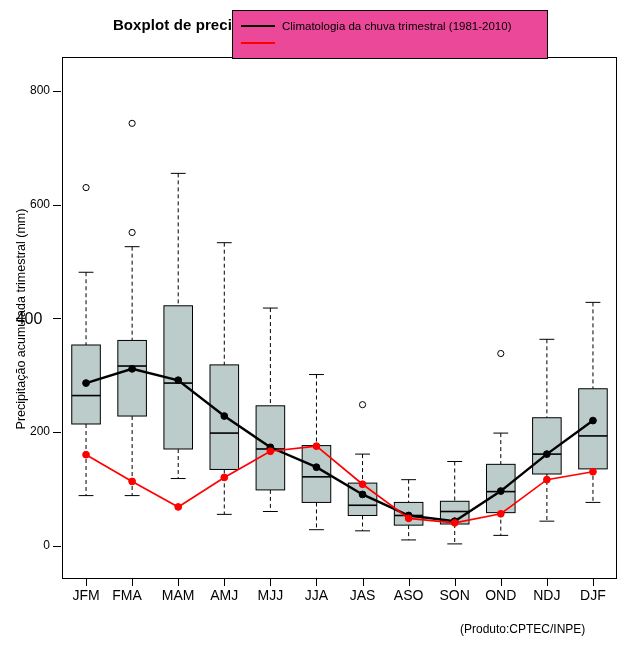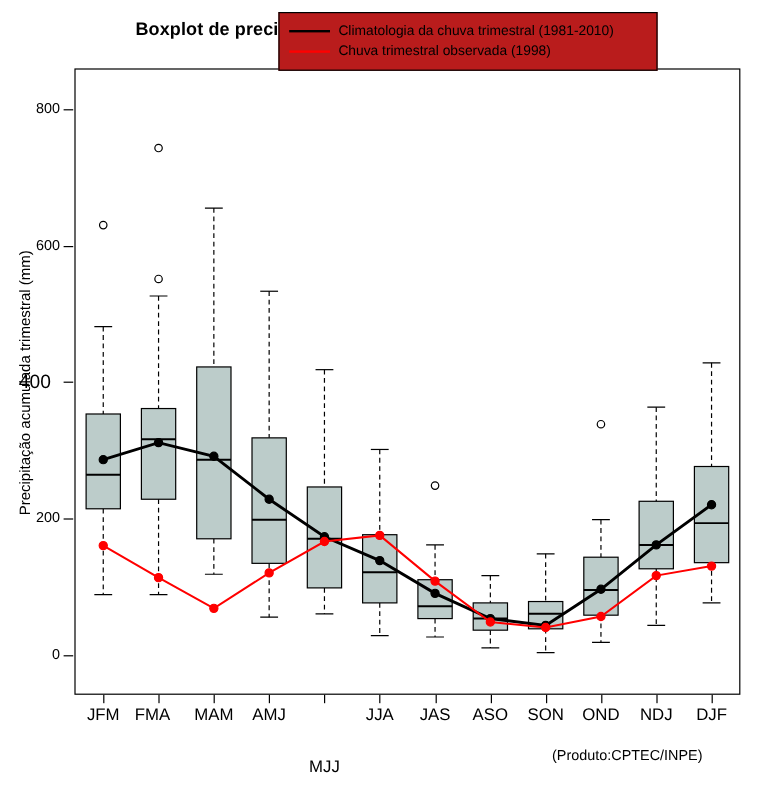--- a/index.html
+++ b/index.html
@@ -85,21 +85,21 @@
     top: 579px;
     width: 1px;
     height: 7px;
     background: #000;
   }
   #legend {
     position: absolute;
     left: 232px;
     top: 10px;
     width: 316px;
-    background: #b91c1c;
+    background: #ec4899;
     border: 1px solid #000000;
     box-sizing: border-box;
     padding: 6px 23px 7px 8px;
   }
   .legend-row {
     display: flex;
     align-items: center;
     height: 17px;
   }
   .legend-line {
@@ -140,21 +140,21 @@
       <div style="position: absolute; left: 8px; top: 83.0984px; width: 42px; text-align: right; font-size: 12px;">800</div>
       <div class="ytick-mark" style="top: 91.0984px;"></div>
       <div class="xtick-label" style="left: 63.0417px;">JFM</div>
       <div class="xtick-mark" style="left: 86.0417px;"></div>
       <div class="xtick-label" style="left: 104px; text-align: center;">FMA</div>
       <div class="xtick-mark" style="left: 132.125px;"></div>
       <div class="xtick-label" style="left: 155.208px;">MAM</div>
       <div class="xtick-mark" style="left: 178.208px;"></div>
       <div class="xtick-label" style="left: 201.292px;">AMJ</div>
       <div class="xtick-mark" style="left: 224.292px;"></div>
-      <div class="xtick-label" style="left: 247.375px; margin-top: 43px;">MJJ</div>
+      <div class="xtick-label" style="left: 247.375px;">MJJ</div>
       <div class="xtick-mark" style="left: 270.375px;"></div>
       <div class="xtick-label" style="left: 293.458px;">JJA</div>
       <div class="xtick-mark" style="left: 316.458px;"></div>
       <div class="xtick-label" style="left: 339.542px;">JAS</div>
       <div class="xtick-mark" style="left: 362.542px;"></div>
       <div class="xtick-label" style="left: 385.625px;">ASO</div>
       <div class="xtick-mark" style="left: 408.625px;"></div>
       <div class="xtick-label" style="left: 431.708px;">SON</div>
       <div class="xtick-mark" style="left: 454.708px;"></div>
       <div class="xtick-label" style="left: 477.792px;">OND</div>
@@ -297,17 +297,16 @@
       </svg>
   </div>
 
   <div id="legend">
     <div class="legend-row">
       <span class="legend-line" style="border-top-color:#000000;"></span>
       <span class="legend-text">Climatologia da chuva trimestral (1981-2010)</span>
     </div>
     <div class="legend-row">
       <span class="legend-line" style="border-top-color:#ff0000;"></span>
-      <span class="legend-text">Chuva trimestral observada (1998)</span>
     </div>
   </div>
 
 </div>
 
 </body></html>

